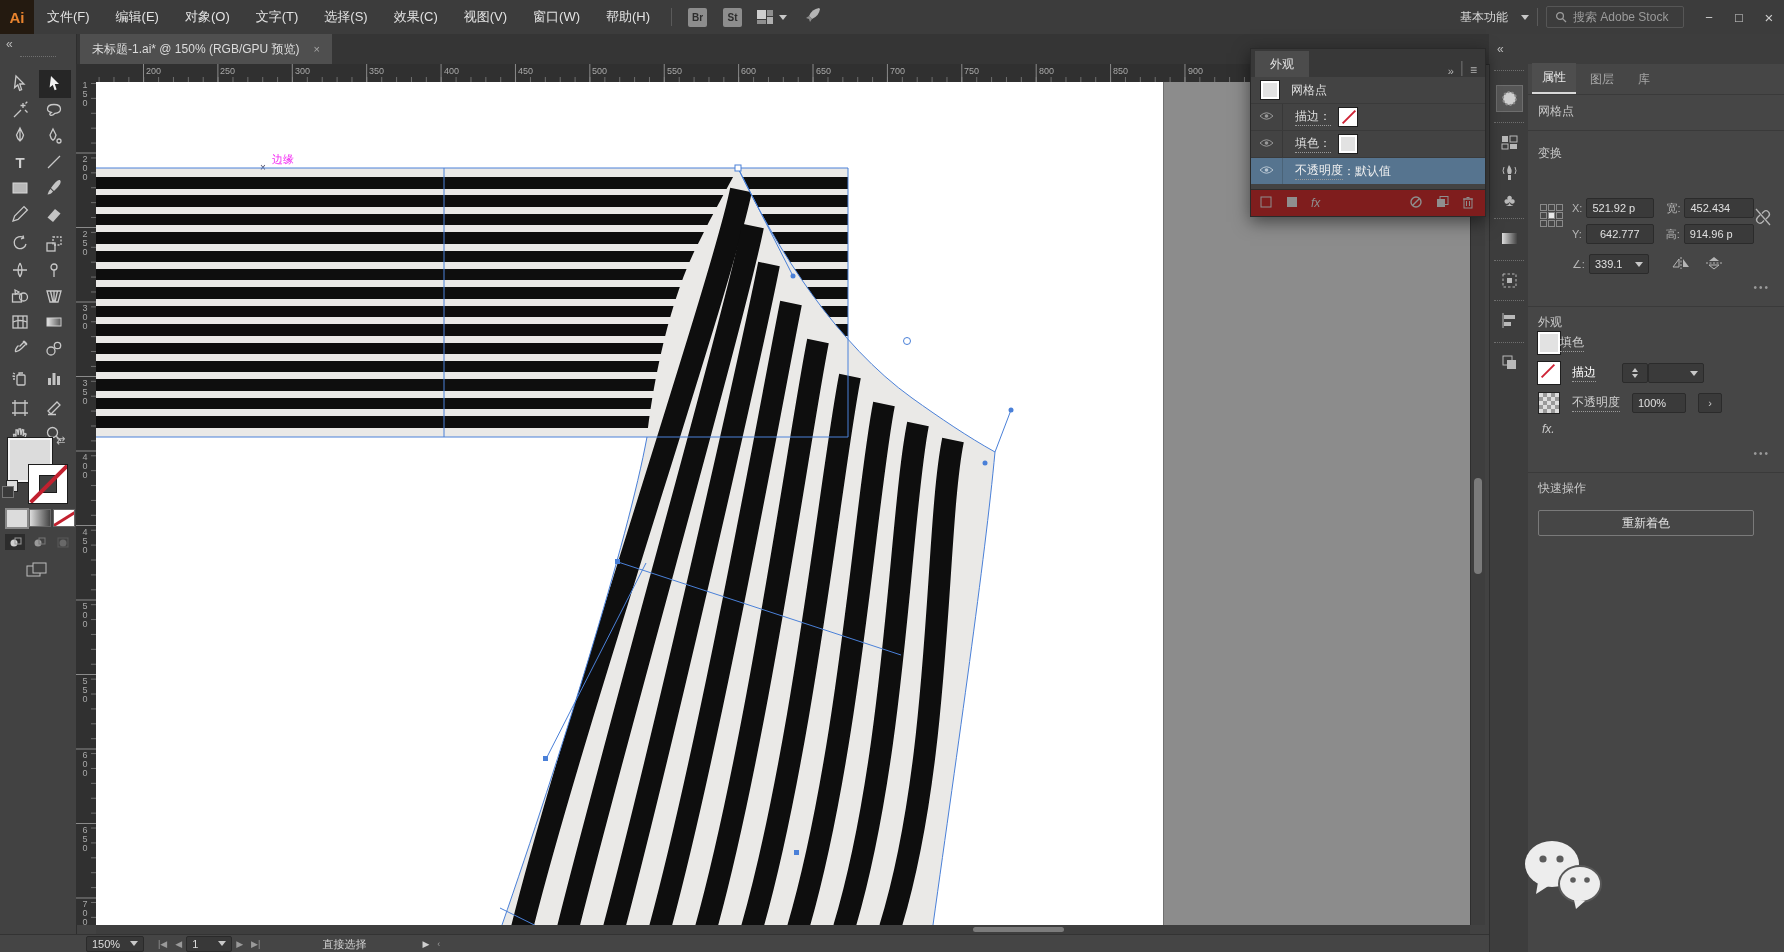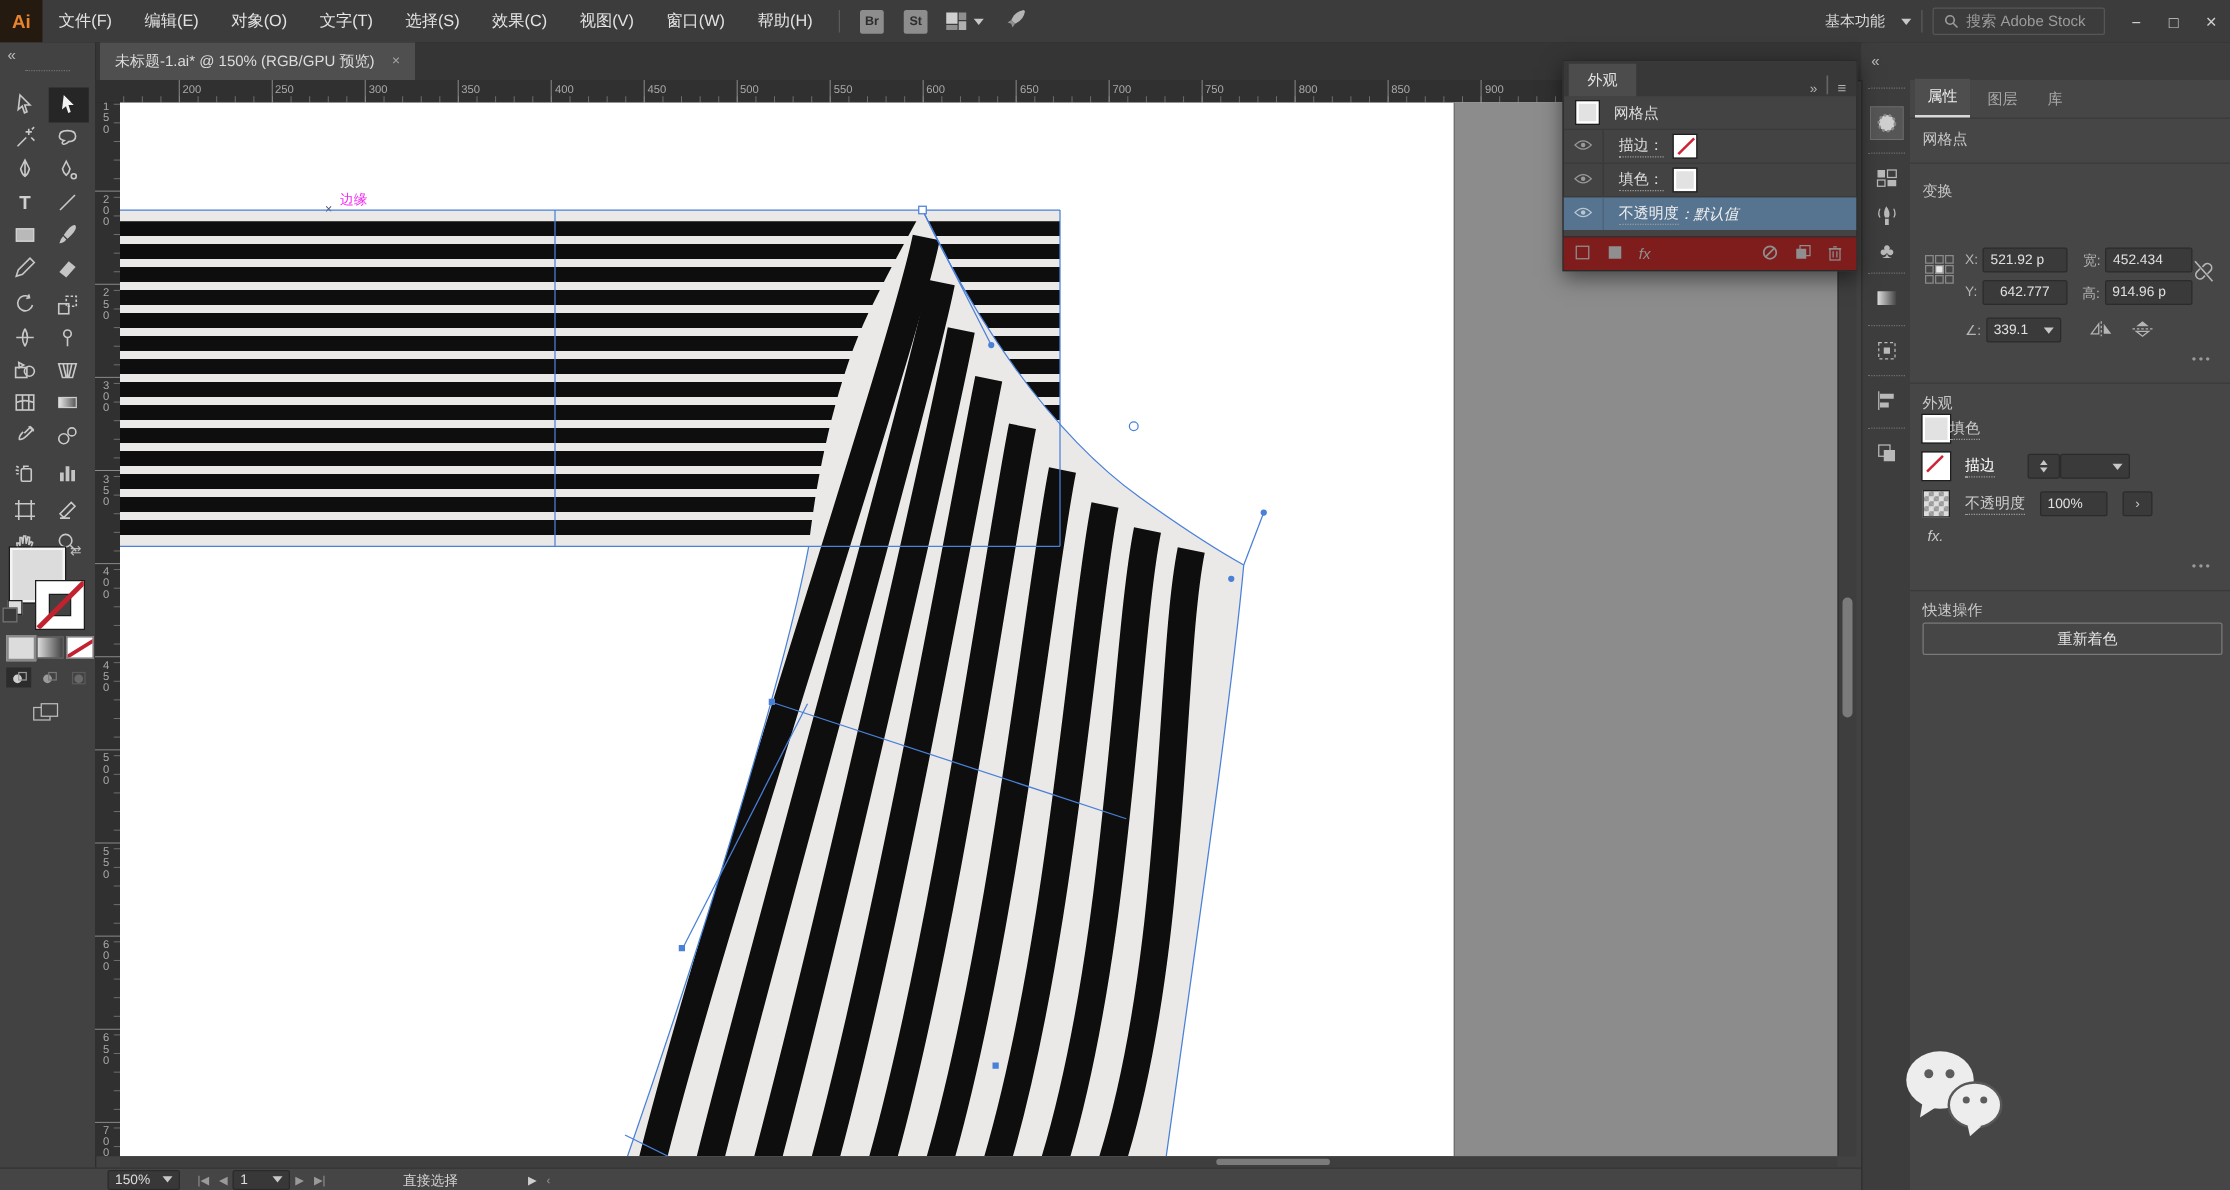--- a/index.html
+++ b/index.html
@@ -495,21 +495,21 @@
     <span class="dotted">填色：</span>
     <div class="sw" style="margin-left:8px;"></div>
   </div>
   <div class="aprow" style="background:#56748f;border-bottom:none;">
     <span class="eye" style="margin:0 8px;"><svg viewBox="0 0 15 10">
           <path d="M1 5 Q7.5 -1.5 14 5 Q7.5 11.5 1 5 Z" fill="none" stroke="#b8c6d2"></path>
           <circle cx="7.5" cy="5" r="1.8" fill="#b8c6d2"></circle>
         </svg></span>
     <div style="width:1px;height:26px;background:#4a6378;margin-right:12px;"></div>
     <span class="dotted" style="color:#f0f0f0;">不透明度</span>
-    <span style="color:#f0f0f0;font-style:italic;">：默认值</span>
+    <span style="color:#f0f0f0;">：默认值</span>
   </div>
   <div class="apfoot">
     <span class="fico" style="margin-left:8px;"><svg viewBox="0 0 14 14">
           <rect x="2" y="2" width="10" height="10" fill="none" stroke="#8f8f8f"></rect>
         </svg></span>
     <span class="fico" style="margin-left:12px;"><svg viewBox="0 0 14 14">
           <rect x="2" y="2" width="10" height="10" fill="#8f8f8f"></rect>
         </svg></span>
     <span class="fico" style="margin-left:12px;font-style:italic;">fx</span>
     <span class="fico" style="margin-left:auto;"><svg viewBox="0 0 14 14">
@@ -668,21 +668,21 @@
     <div class="checker"></div>
     <span class="dotted" style="font-size:12px;color:#cfcfcf;">不透明度</span>
     <div class="field" style="width:42px;">100%</div>
     <div class="field" style="width:12px;text-align:center;color:#c8c8c8;">›</div>
   </div>
   <div class="abs" style="left:14px;top:358px;font-style:italic;color:#c8c8c8;">fx.</div>
   <div class="more" style="top:384px;">•••</div>
   <div class="divider abs" style="left:0;top:402px;width:100%;"></div>
 
   <div class="abs sechead" style="left:0;top:408px;">快速操作</div>
-  <div class="abs qabtn" style="left:0;top:428px;width:214px;padding-left:24px;">重新着色</div>
+  <div class="abs qabtn" style="left:0;top:440px;width:214px;">重新着色</div>
 </div>
 
 <div class="abs watermark">
   <svg width="84" height="72" viewBox="0 0 84 72">
     <ellipse cx="30" cy="26" rx="27" ry="23" fill="#ededed"></ellipse>
     <path d="M16 44 L14 56 L28 47 Z" fill="#ededed"></path>
     <circle cx="21" cy="21" r="3.6" fill="#5c5c5c"></circle>
     <circle cx="38" cy="21" r="3.6" fill="#5c5c5c"></circle>
     <ellipse cx="58" cy="46" rx="21" ry="18" fill="#ededed" stroke="#585858" stroke-width="2"></ellipse>
     <path d="M52 62 L54 71 L63 63 Z" fill="#ededed"></path>

